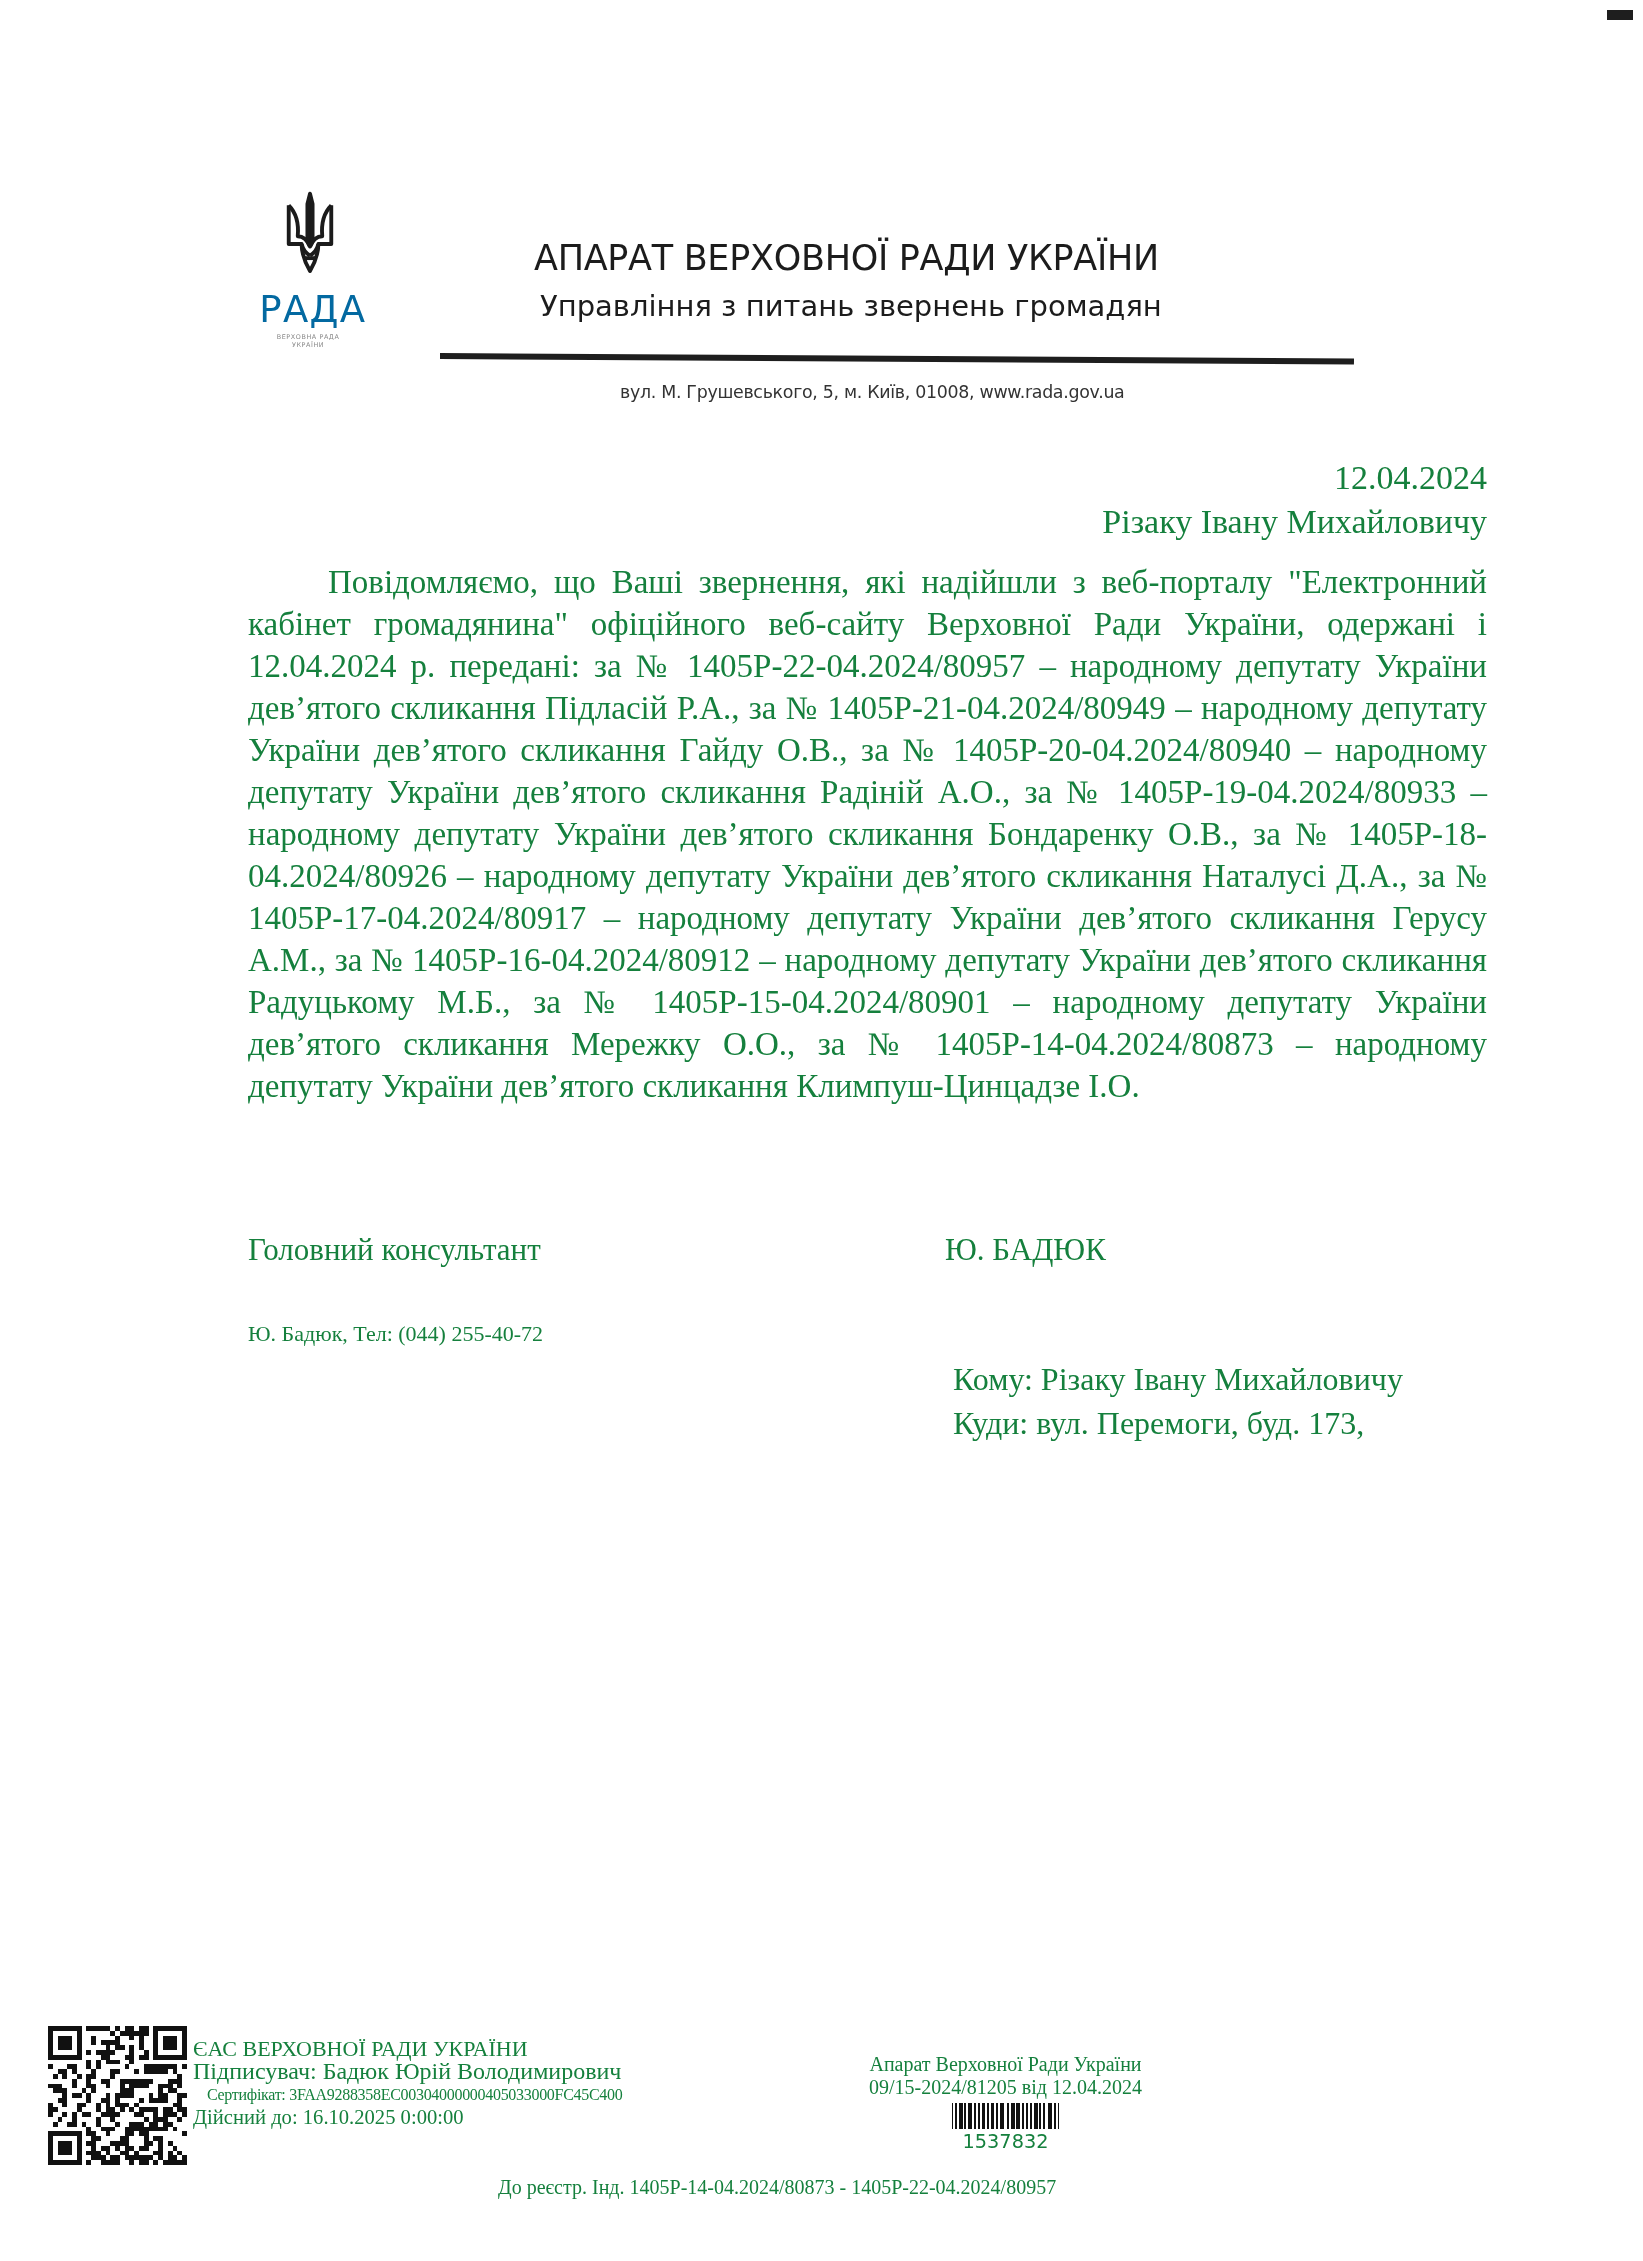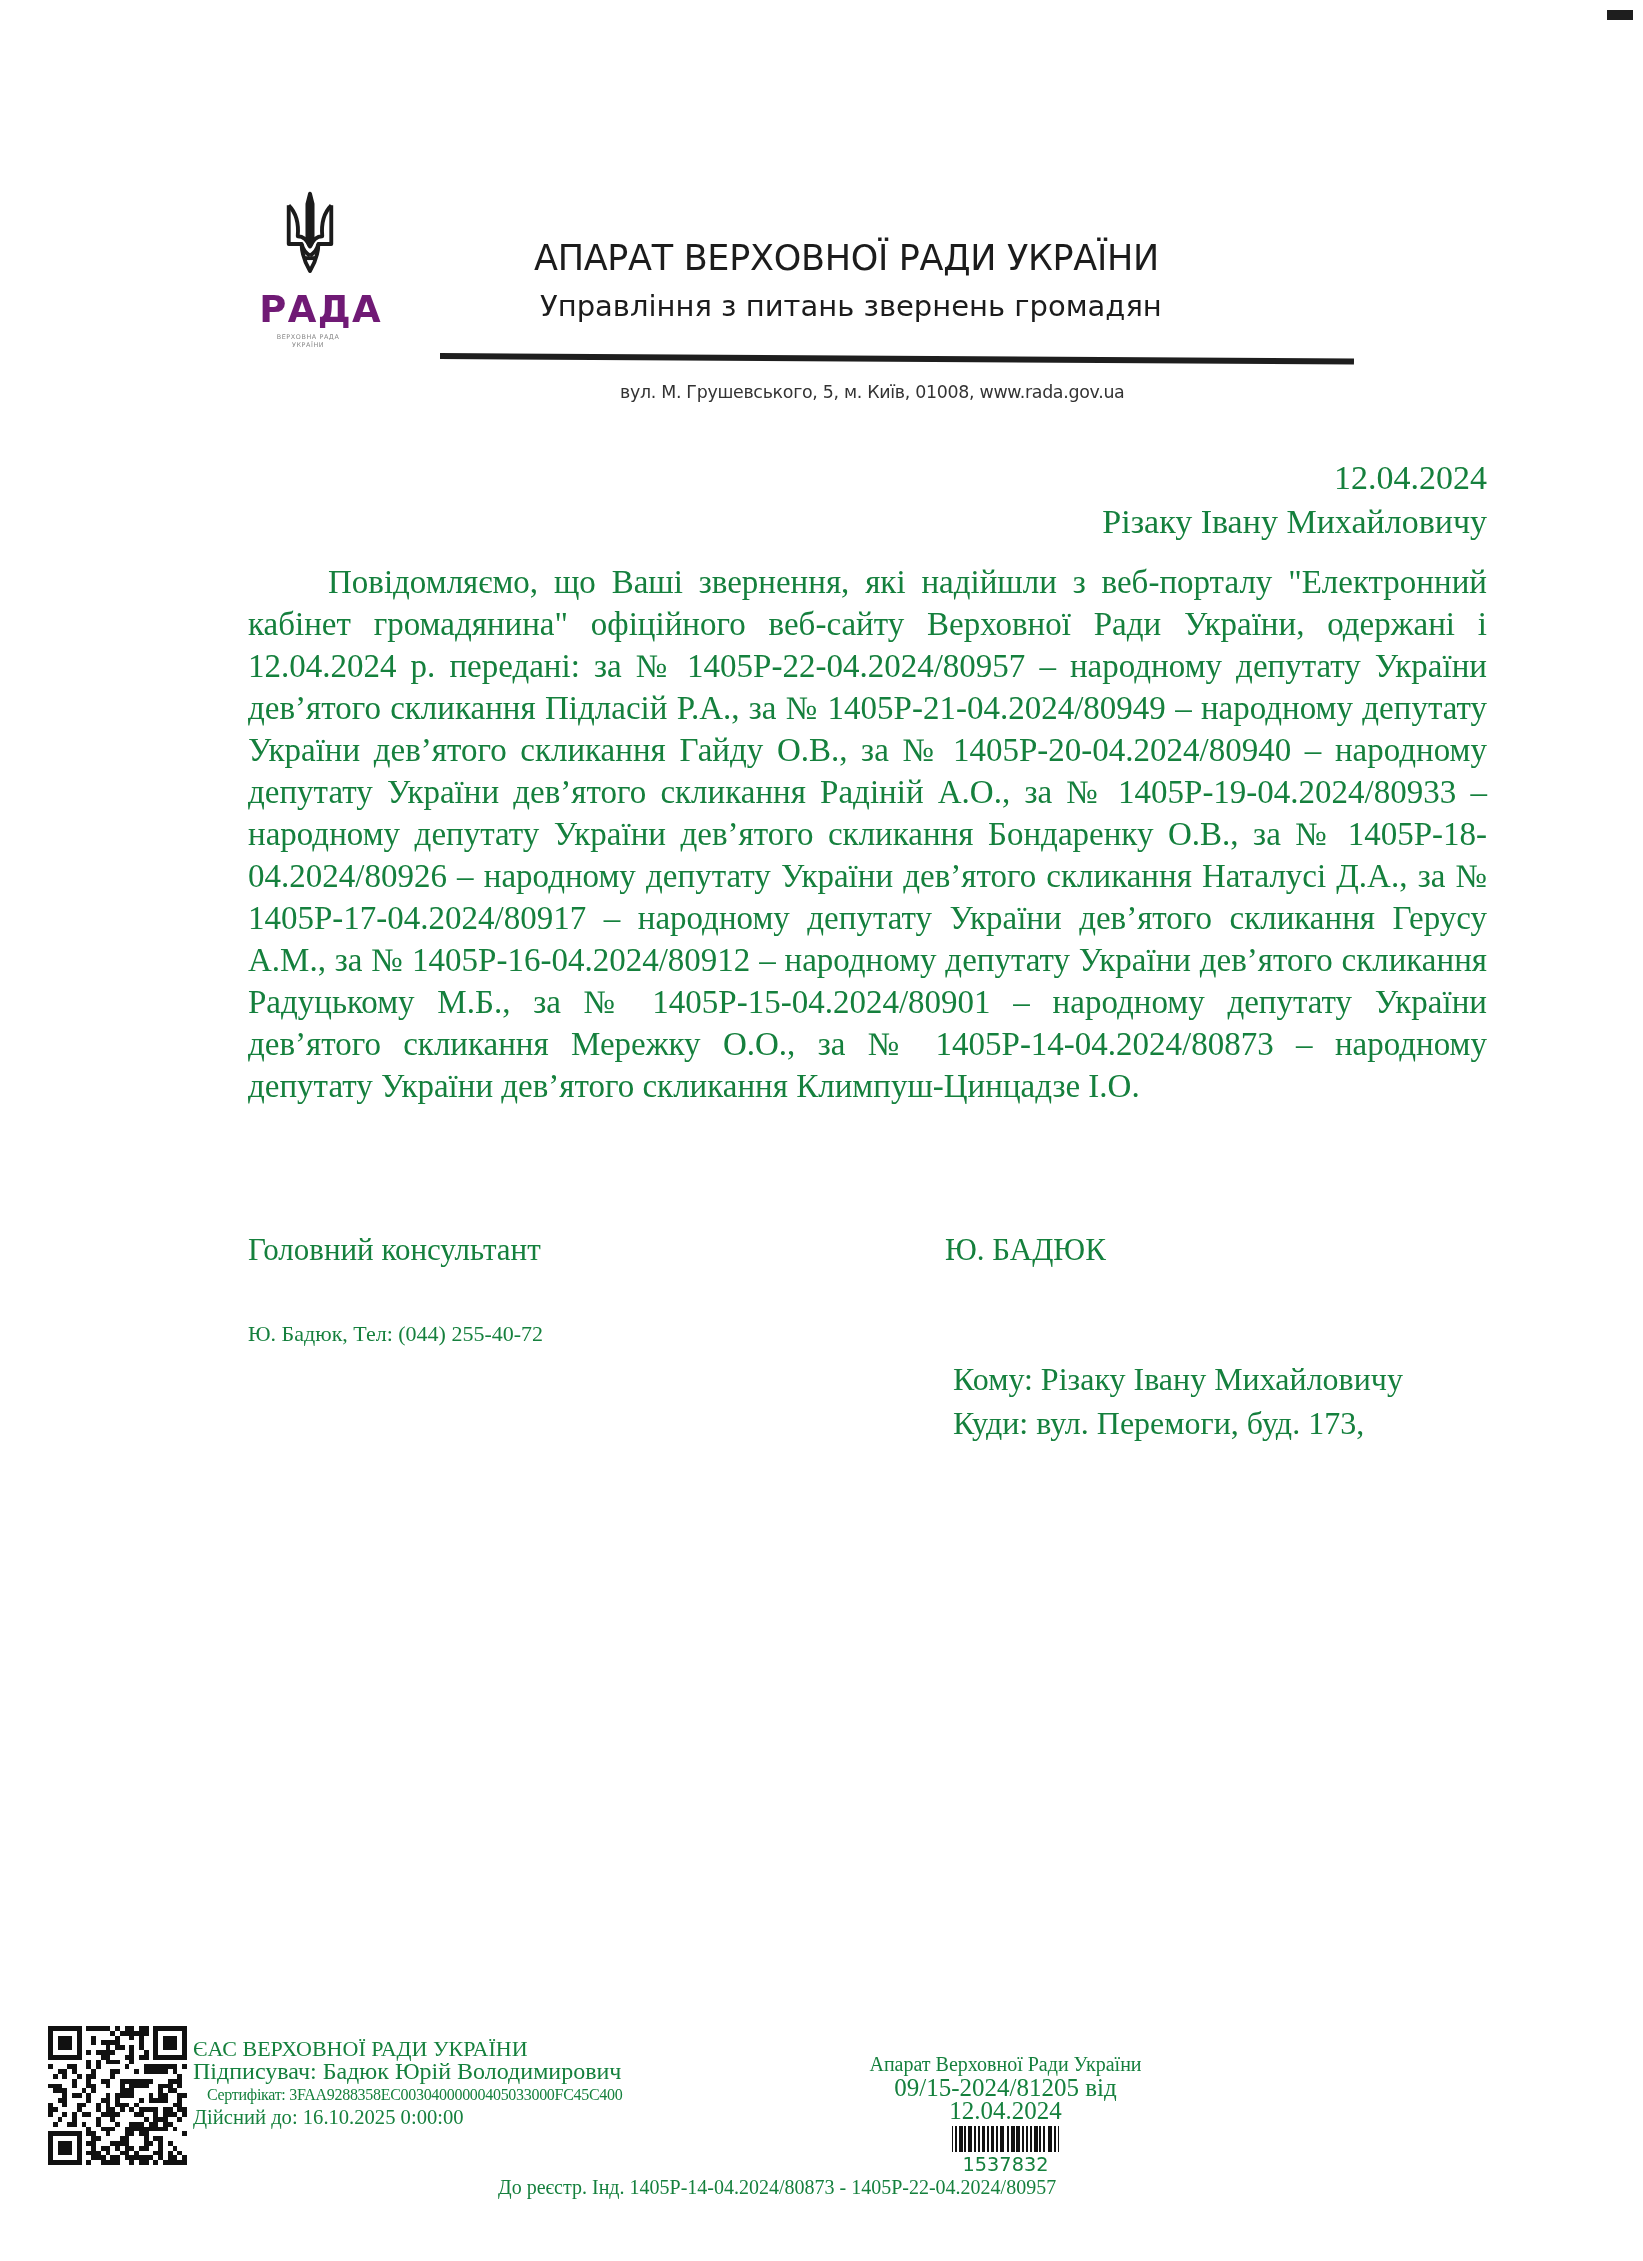--- a/index.html
+++ b/index.html
@@ -5,21 +5,21 @@
   html, body { margin: 0; padding: 0; background: #ffffff; }
   body { width: 1644px; height: 2261px; position: relative; overflow: hidden; color: #1a1a1a; }
   .abs { position: absolute; }
 
   
   .scan-mark { left: 1607px; top: 10.3px; width: 26.4px; height: 9.7px; background: #1e1e1e; }
 
   
   .logo { left: 258px; top: 191px; width: 129px; height: 168px; }
   .logo svg { display: block; margin-left: 22.6px; }
-  .logo-word { font-family: "DejaVu Sans", sans-serif; font-weight: bold; font-size: 37px; letter-spacing: 1.3px; color: #701a75; position: absolute; left: 1.3px; top: 97px; }
+  .logo-word { font-family: "DejaVu Sans", sans-serif; font-weight: normal; font-size: 37px; letter-spacing: 1.3px; color: #0369a1; position: absolute; left: 1.3px; top: 97px; }
   .logo-sub { font-family: "DejaVu Sans", sans-serif; font-size: 6.4px; color: #888; position: absolute; left: 11.6px; top: 143px; width: 77px; text-align: center; line-height: 7.7px; letter-spacing: 0.6px; }
 
   
   .org-title { left: 534px; top: 238px; font-family: "DejaVu Sans", sans-serif; font-size: 35px; color: #1c1c1c; letter-spacing: -0.3px; white-space: nowrap; }
   .org-sub { left: 540px; top: 289px; font-family: "DejaVu Sans", sans-serif; font-size: 29px; color: #1c1c1c; white-space: nowrap; }
   .header-rule { left: 440px; top: 353px; width: 914px; height: 6.4px; background: #1e1e1e; transform: rotate(0.35deg); transform-origin: left center; }
   .org-address { left: 620px; top: 382px; font-family: "DejaVu Sans", sans-serif; font-size: 17.4px; color: #333; white-space: nowrap; letter-spacing: -0.3px; }
 
   
   .serif { font-family: "Liberation Serif", serif; color: #15803d; }
@@ -37,21 +37,21 @@
   
   .qr { left: 48px; top: 2026px; width: 139px; height: 139px; }
   .esign { left: 193px; top: 2037px; line-height: 23px; }
   .esign .l1 { font-size: 22px; }
   .esign .l2 { font-size: 24px; }
   .esign .l3 { font-size: 16px; letter-spacing: -0.3px; margin-left: 14px; }
   .esign .l4 { font-size: 20.6px; }
 
   .reg-block { left: 838px; top: 2053px; width: 335px; text-align: center; }
   .reg-block .r1 { font-size: 20px; line-height: 23px; }
-  .reg-block .r2 { font-size: 25px; line-height: 23px; }
+  .reg-block .r2 { font-size: 20px; line-height: 23px; }
   .barcode { margin: 3.9px auto 0; height: 26px; display: flex; justify-content: center; gap: 0; }
   .barcode span { display: inline-block; height: 26px; background: #111; }
   .barcode-num { font-family: "DejaVu Sans", sans-serif; font-size: 19.3px; line-height: 23px; margin-top: 1.3px; }
 
   .registry-footer { left: 498px; top: 2176px; font-size: 20px; white-space: nowrap; }
 </style>
 </head>
 <body>
 
 <div class="abs scan-mark"></div>

